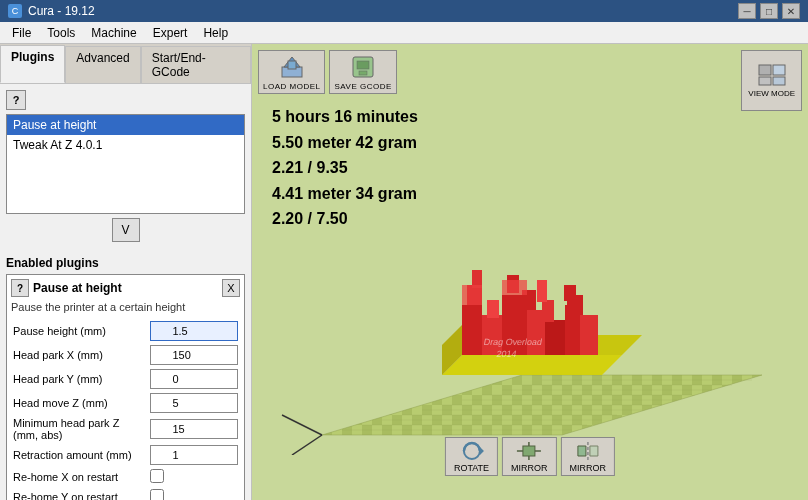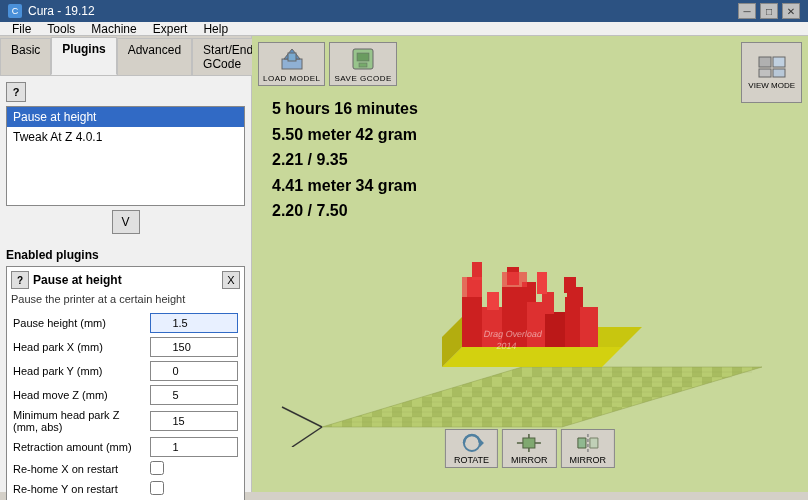--- a/index.html
+++ b/index.html
@@ -49,21 +49,21 @@
       display: flex;
       align-items: center;
       justify-content: center;
       font-size: 10px;
       color: #333;
     }
 
     
     .menu-bar {
       background: #f0f0f0;
-      height: 14px;
+      height: 22px;
       display: flex;
       align-items: center;
       padding: 0 4px;
       border-bottom: 1px solid #c0c0c0;
     }
     .menu-item {
       padding: 2px 8px;
       cursor: pointer;
       font-size: 12px;
     }
@@ -362,21 +362,20 @@
     <span class="menu-item">Machine</span>
     <span class="menu-item">Expert</span>
     <span class="menu-item">Help</span>
   </div>
 
 <div class="main-container">
 
   <div class="left-panel">
 
     <div class="tabs">
-      <div class="tab">Basic</div>
       <div class="tab active">Plugins</div>
       <div class="tab">Advanced</div>
       <div class="tab">Start/End-GCode</div>
     </div>
 
     <div class="panel-section">
 
       <div class="plugins-header">
         <button class="help-btn">?</button>
       </div>

